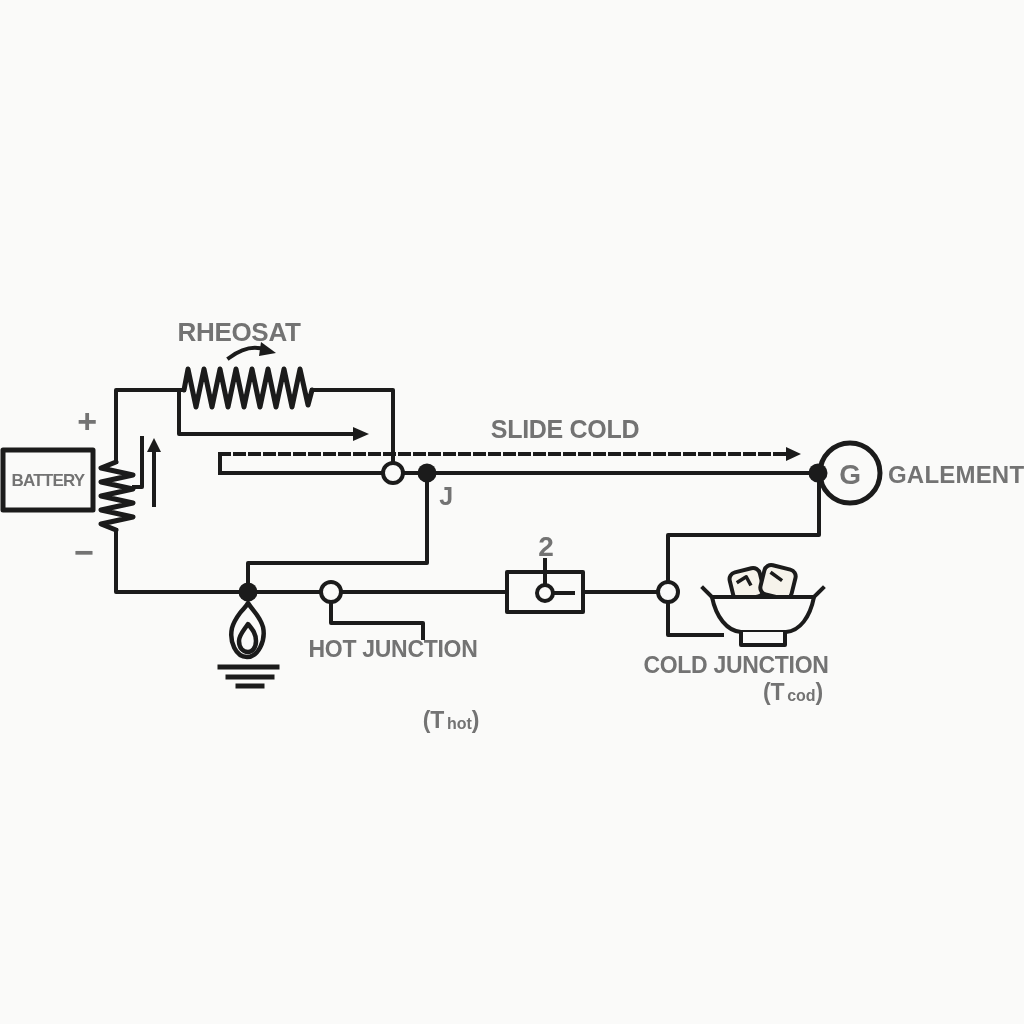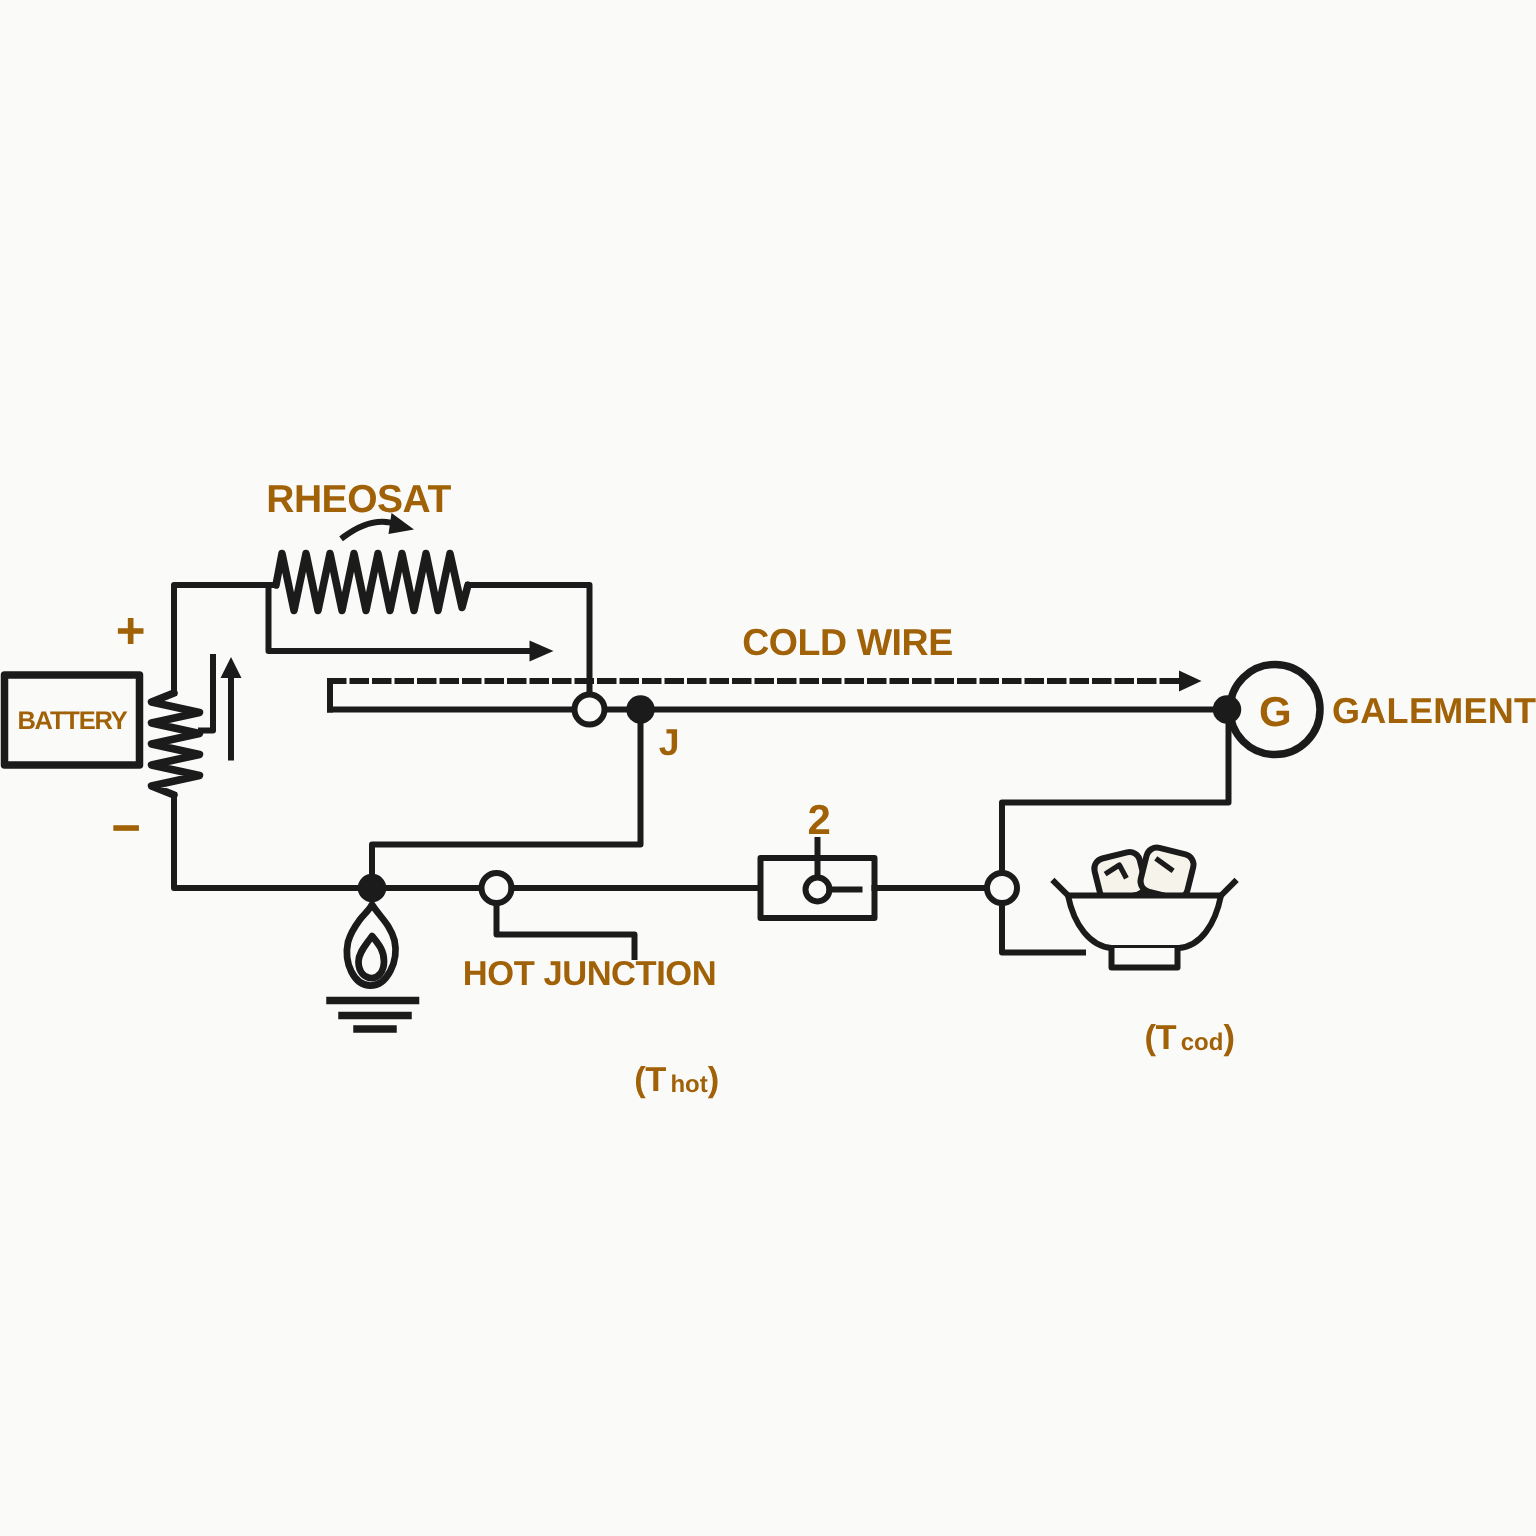--- a/index.html
+++ b/index.html
@@ -7,21 +7,21 @@
     width:1024px;height:1024px;overflow:hidden;
     background:#fafafa;
     font-family:"Liberation Sans", sans-serif;
   }
   #stage{
     position:relative;width:1024px;height:1024px;overflow:hidden;
     background:#fafaf9;
   }
   #wires{position:absolute;left:0;top:0;}
   .lbl{
-    position:absolute;color:#a16207;white-space:nowrap;
+    position:absolute;color:#737373;white-space:nowrap;
     font-weight:600;letter-spacing:-0.3px;line-height:1;
     transform:translate(-50%,-50%);
   }
   .lbl.left-anchor{transform:translate(0,-50%);}
   .big{font-size:26px;}
   .mid{font-size:23px;}
   .sign{font-size:34px;font-weight:600;}
   .sub{font-size:16px;margin-left:3px;vertical-align:-1px;letter-spacing:0;}
   .paren{font-size:23px;}
   #battery-label-box{
@@ -131,34 +131,35 @@
         </g>
         <path d="M712,597 C716,617 727,631 741,632 H786 C800,631 810,617 814,597 Z" fill="#fafaf9"></path>
         <path d="M712,597 L703,588"></path>
         <path d="M814,597 L823,588"></path>
         <path d="M741,632 V645 H785 V632" fill="#fafaf9"></path>
       </g>
     </g>
   </svg>
 
   <div class="lbl big" style="left:239px;top:332px;">RHEOSAT</div>
-  <div class="lbl big" style="left:565px;top:429px;font-size:25px;">COLD WIRE</div>
+  <div class="lbl big" style="left:565px;top:429px;font-size:25px;">SLIDE COLD</div>
 
   <div class="lbl" id="battery-label-box">BATTERY</div>
   <div class="lbl sign" style="left:87px;top:421px;">+</div>
   <div class="lbl sign" style="left:84px;top:552px;">−</div>
 
   <div class="lbl" id="j-letter" style="left:446px;top:496px;">J</div>
   <div class="lbl" id="key-num" style="left:546px;top:547px;">2</div>
 
   <div class="lbl" id="g-letter" style="left:850px;top:475px;">G</div>
   <div class="lbl left-anchor" id="meter-name" style="left:888px;top:475px;">GALEMENTOR</div>
 
   <div class="lbl mid" style="left:393px;top:649px;">HOT JUNCTION</div>
   <div class="lbl" style="left:451px;top:676px;margin-top:44px;">
     <span class="paren">(T</span><span class="sub">hot</span><span class="paren">)</span>
   </div>
 
+  <div class="lbl mid" style="left:736px;top:665px;">COLD JUNCTION</div>
   <div class="lbl" style="left:793px;top:692px;">
     <span class="paren">(T</span><span class="sub">cod</span><span class="paren">)</span>
   </div>
 
 </div>
 
 </body></html>

